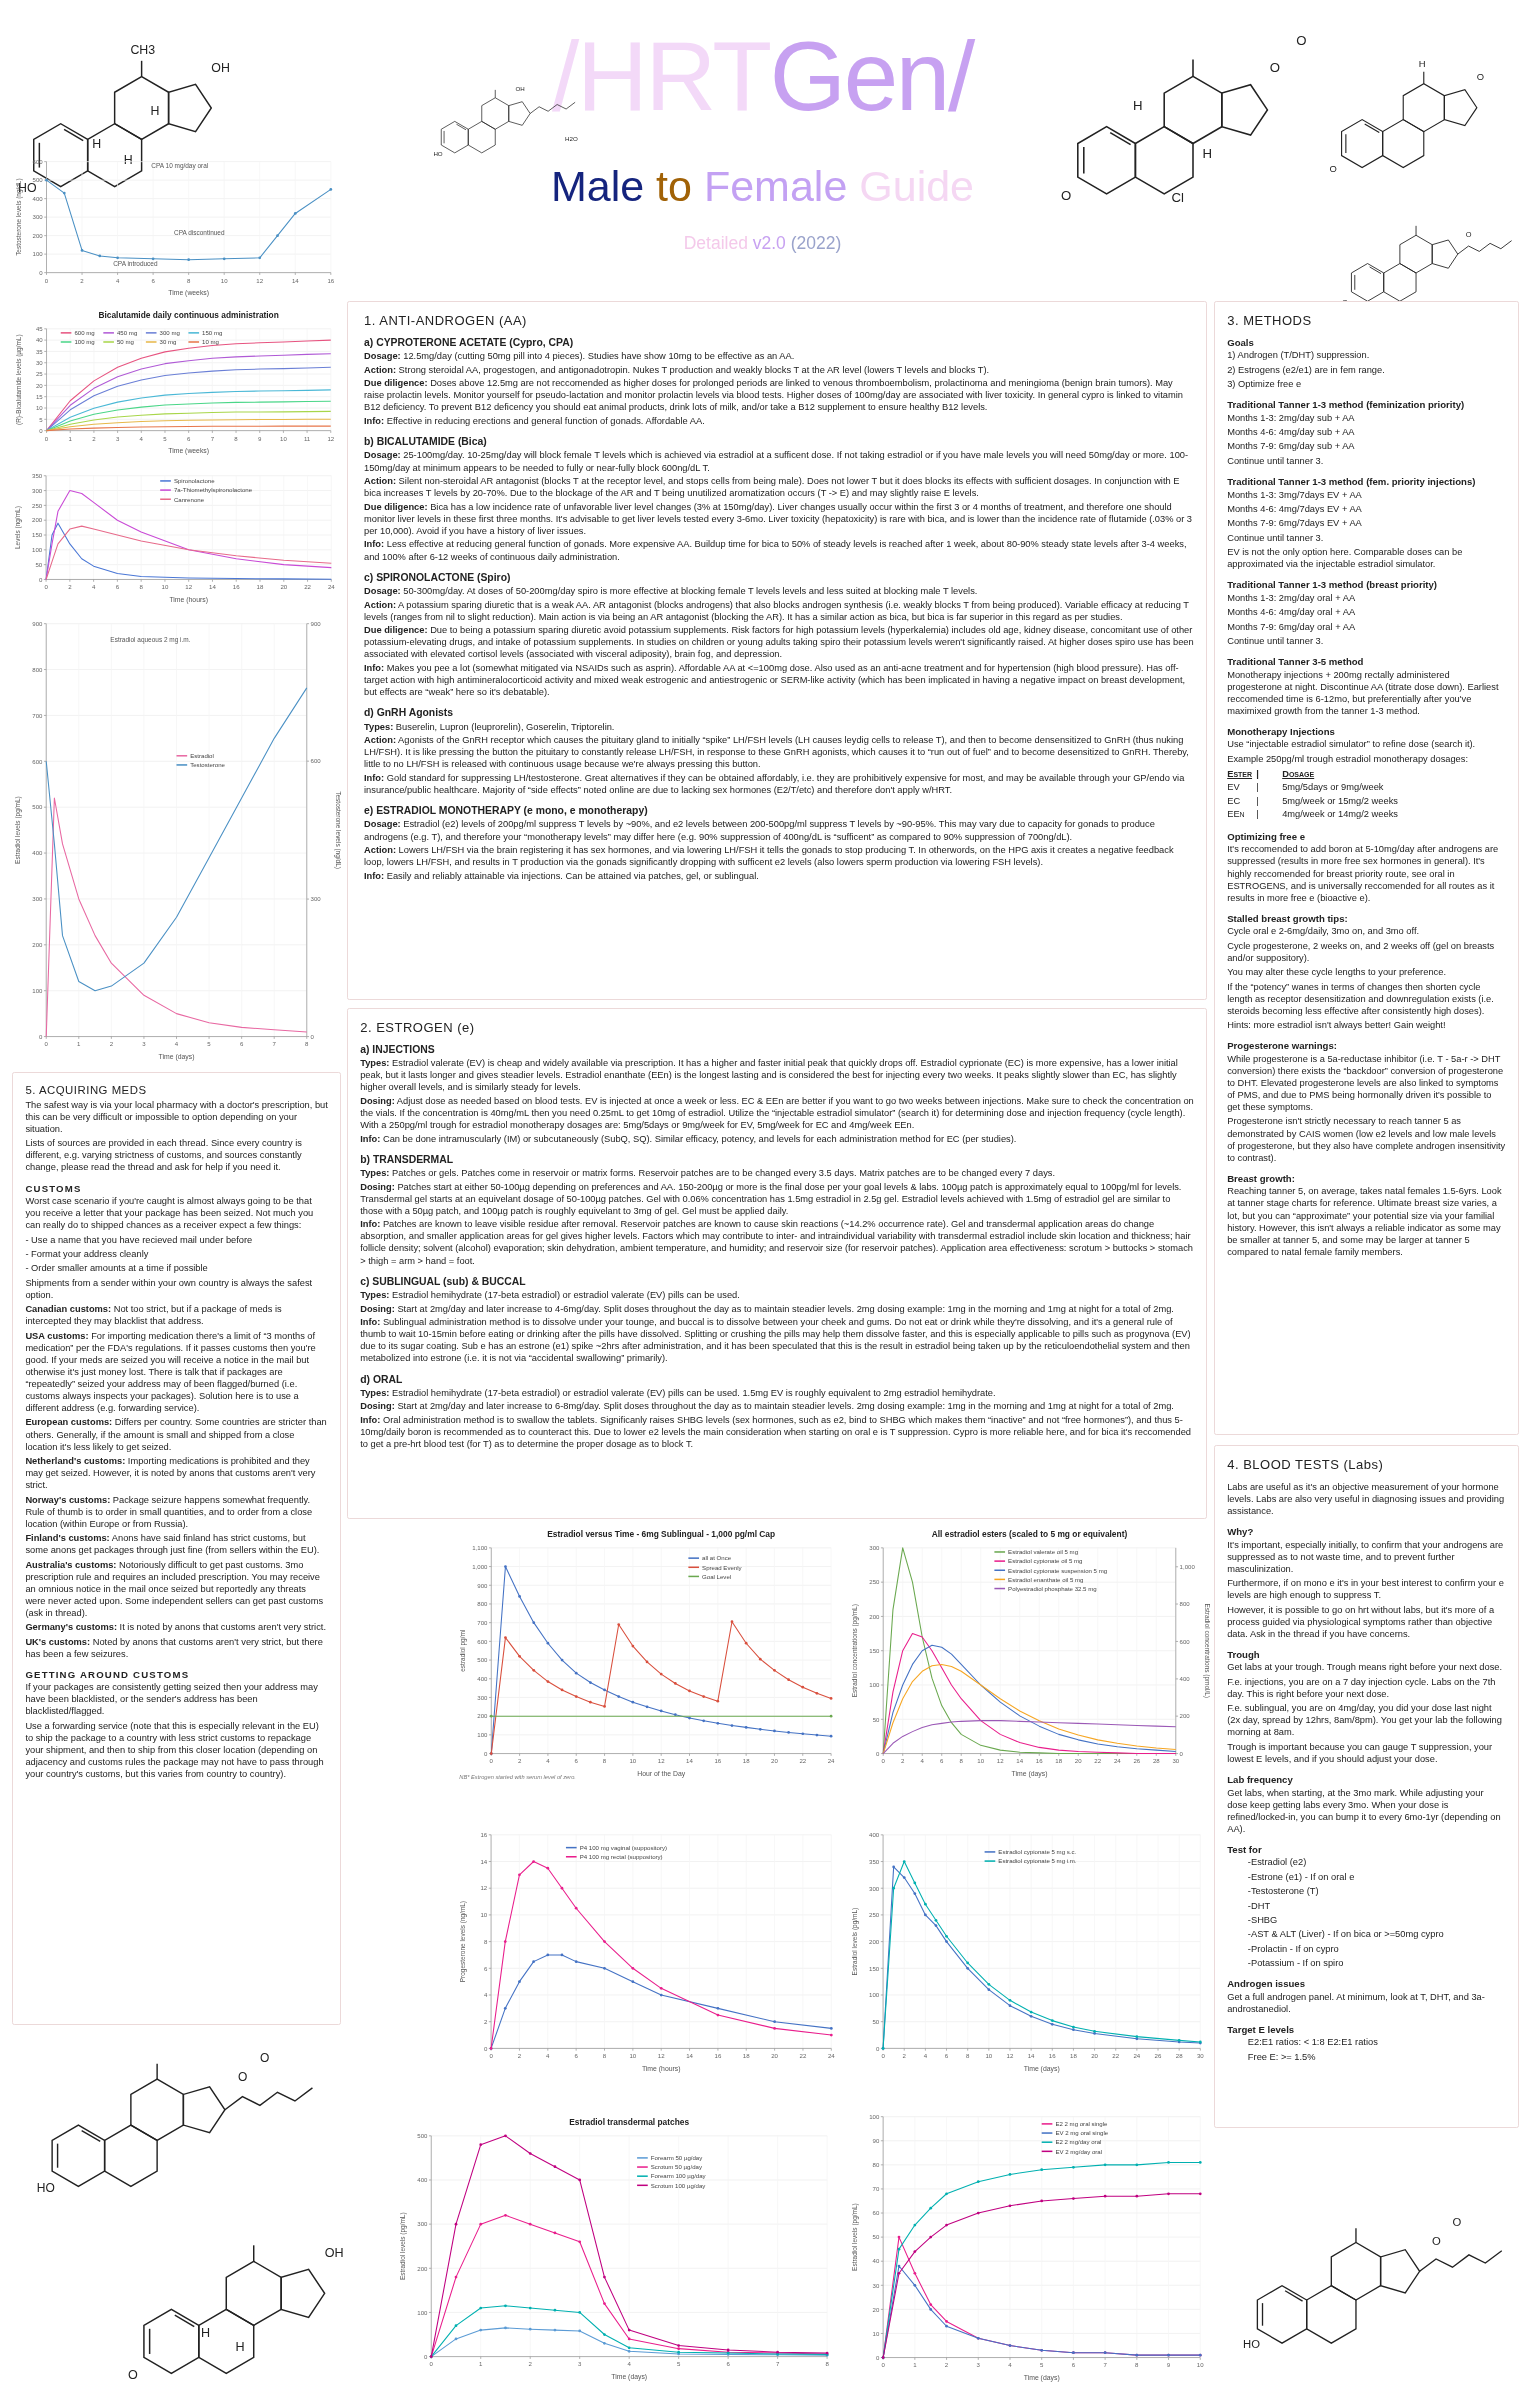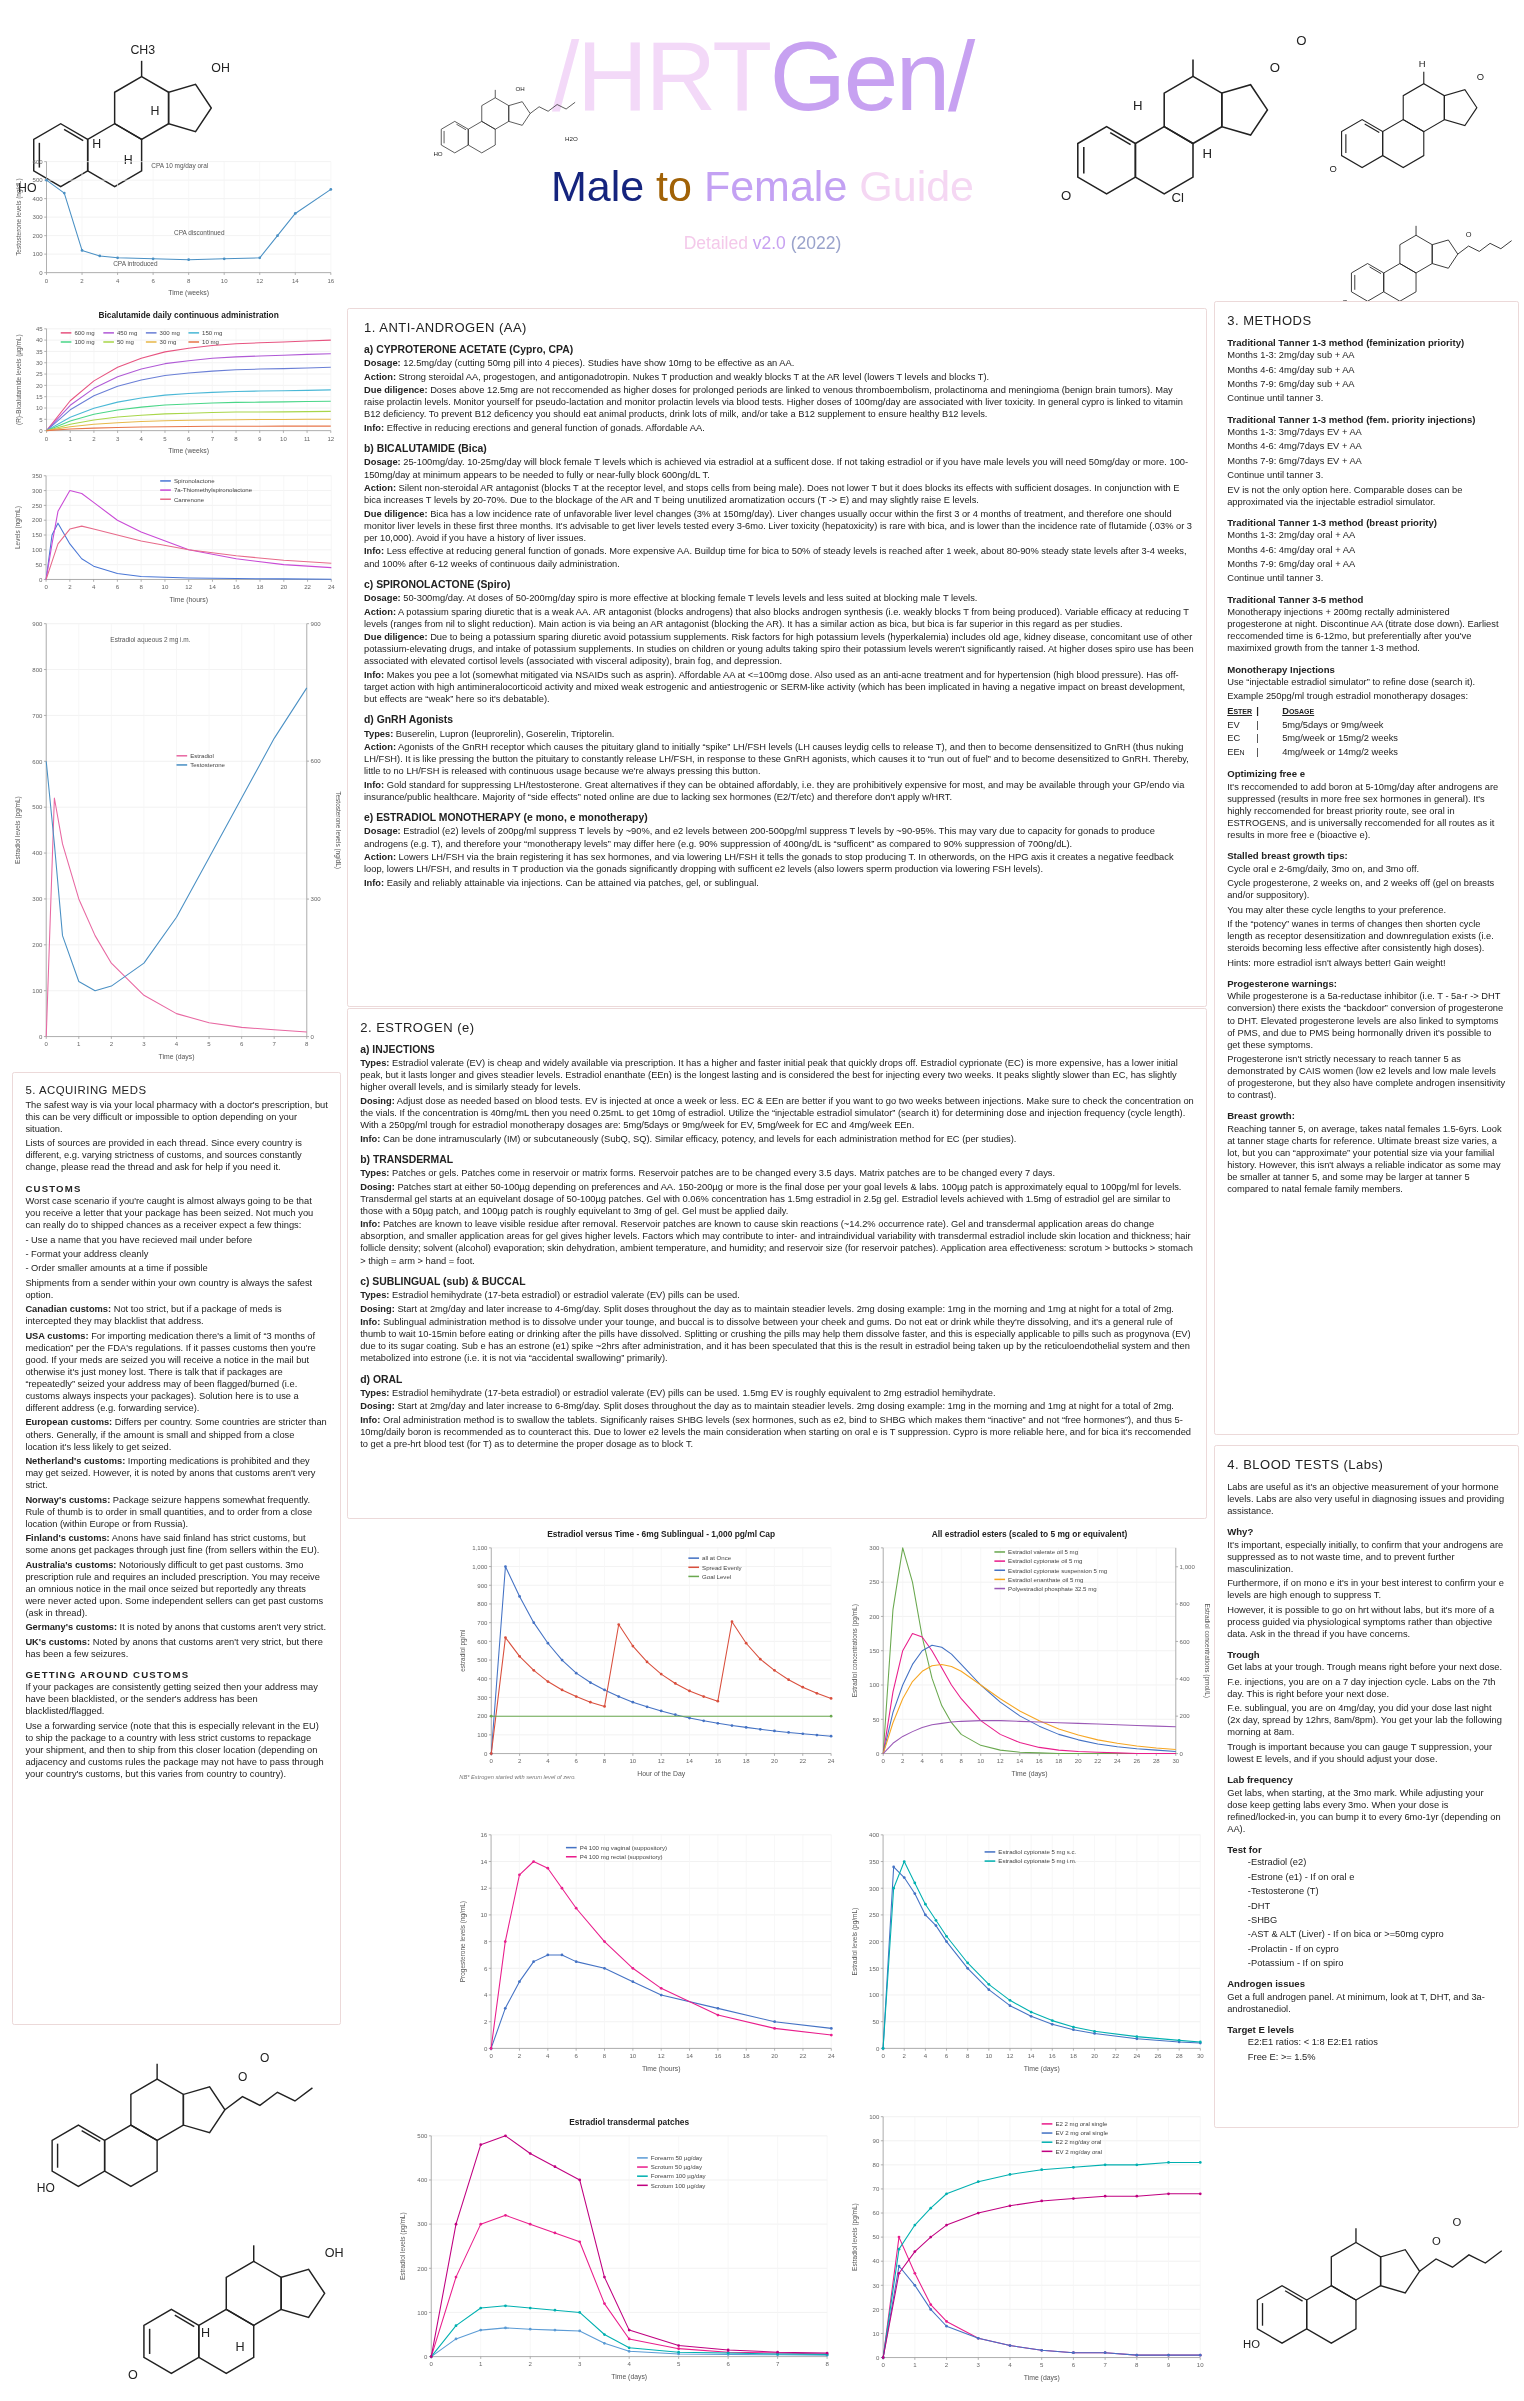--- a/index.html
+++ b/index.html
@@ -472,21 +472,21 @@
       <text x="426" y="285" text-anchor="middle" font-size="8.5" fill="#555" transform="rotate(90 426 285)">Testosterone levels (ng/dL)</text>
       <polyline points="46,556 56.6875,242.8444444444445 67.375,303.06666666666666 88.75,375.33333333333337 110.125,423.5111111111111 131.5,459.64444444444445 174.25,501.8 217,525.8888888888889 259.75,537.9333333333333 302.5,543.9555555555555 345.25,546.9666666666667 388,549.9777777777778" fill="none" stroke="#e868a2" stroke-width="1.4" stroke-linejoin="round"></polyline>
       <polyline points="46,194.66666666666669 56.6875,303.06666666666666 67.375,423.5111111111111 88.75,483.73333333333335 110.125,495.77777777777777 131.5,489.7555555555556 174.25,459.64444444444445 217,399.4222222222222 259.75,321.1333333333333 302.5,242.8444444444445 345.25,164.55555555555554 388,98.31111111111113" fill="none" stroke="#4a90c4" stroke-width="1.4" stroke-linejoin="round"></polyline>
       <line x1="217" x2="231" y1="187.44" y2="187.44" stroke="#e868a2" stroke-width="2"></line>
       <text x="235" y="190.44" font-size="8" fill="#444">Estradiol</text>
       <line x1="217" x2="231" y1="199.44" y2="199.44" stroke="#4a90c4" stroke-width="2"></line>
       <text x="235" y="202.44" font-size="8" fill="#444">Testosterone</text>
       <text x="182.8" y="38.088888888888846" text-anchor="middle" font-size="8.5" fill="#555">Estradiol aqueous 2 mg i.m.</text>
     </svg></div>
 
-<div class="box" id="box-aa" style="left:347px;top:308px;width:860px;height:699px;padding-left:16px;">
+<div class="box" id="box-aa" style="left:347px;top:301px;width:860px;height:699px;padding-left:16px;">
   <h2>1. ANTI-ANDROGEN (AA)</h2>
   <div id="aa-items">
       <div class="sub">
         <h3>a) CYPROTERONE ACETATE (Cypro, CPA)</h3>
         <p><b>Dosage:</b> 12.5mg/day (cutting 50mg pill into 4 pieces). Studies have show 10mg to be effective as an AA.</p>
         <p><b>Action:</b> Strong steroidal AA, progestogen, and antigonadotropin. Nukes T production and weakly blocks T at the AR level (lowers T levels and blocks T).</p>
         <p><b>Due diligence:</b> Doses above 12.5mg are not reccomended as higher doses for prolonged periods are linked to venous thromboembolism, prolactinoma and meningioma (benign brain tumors). May raise prolactin levels. Monitor yourself for pseudo-lactation and monitor prolactin levels via blood tests. Higher doses of 100mg/day are associated with liver toxicity. In general cypro is linked to vitamin B12 deficiency. To prevent B12 deficency you should eat animal products, drink lots of milk, and/or take a B12 supplement to ensure healthy B12 levels.</p>
         <p><b>Info:</b> Effective in reducing erections and general function of gonads. Affordable AA.</p>
       </div>
       <div class="sub">
@@ -544,20 +544,26 @@
         <p><b>Types:</b> Estradiol hemihydrate (17-beta estradiol) or estradiol valerate (EV) pills can be used. 1.5mg EV is roughly equivalent to 2mg estradiol hemihydrate.</p>
         <p><b>Dosing:</b> Start at 2mg/day and later increase to 6-8mg/day. Split doses throughout the day as to maintain steadier levels. 2mg dosing example: 1mg in the morning and 1mg at night for a total of 2mg.</p>
         <p><b>Info:</b> Oral administration method is to swallow the tablets. Significanly raises SHBG levels (sex hormones, such as e2, bind to SHBG which makes them “inactive” and not “free hormones”), and thus 5-10mg/daily boron is recommended as to counteract this. Due to lower e2 levels the main consideration when starting on oral e is T suppression. Cypro is more reliable here, and for bica it's reccomended to get a pre-hrt blood test (for T) as to determine the proper dosage as to block T.</p>
       </div>
     </div>
 </div>
 
 <div class="box" id="box-methods" style="left:1214px;top:301px;width:305px;height:1134px;">
   <h2>3. METHODS</h2>
   <div id="methods-blocks">
+      <div class="blk">
+        <h4>Goals</h4>
+        <div class="ln">1) Androgen (T/DHT) suppression.</div>
+        <div class="ln">2) Estrogens (e2/e1) are in fem range.</div>
+        <div class="ln">3) Optimize free e</div>
+      </div>
       <div class="blk">
         <h4>Traditional Tanner 1-3 method (feminization priority)</h4>
         <div class="ln">Months 1-3: 2mg/day sub + AA</div>
         <div class="ln">Months 4-6: 4mg/day sub + AA</div>
         <div class="ln">Months 7-9: 6mg/day sub + AA</div>
         <div class="ln">Continue until tanner 3.</div>
       </div>
       <div class="blk">
         <h4>Traditional Tanner 1-3 method (fem. priority injections)</h4>
         <div class="ln">Months 1-3: 3mg/7days EV + AA</div>

